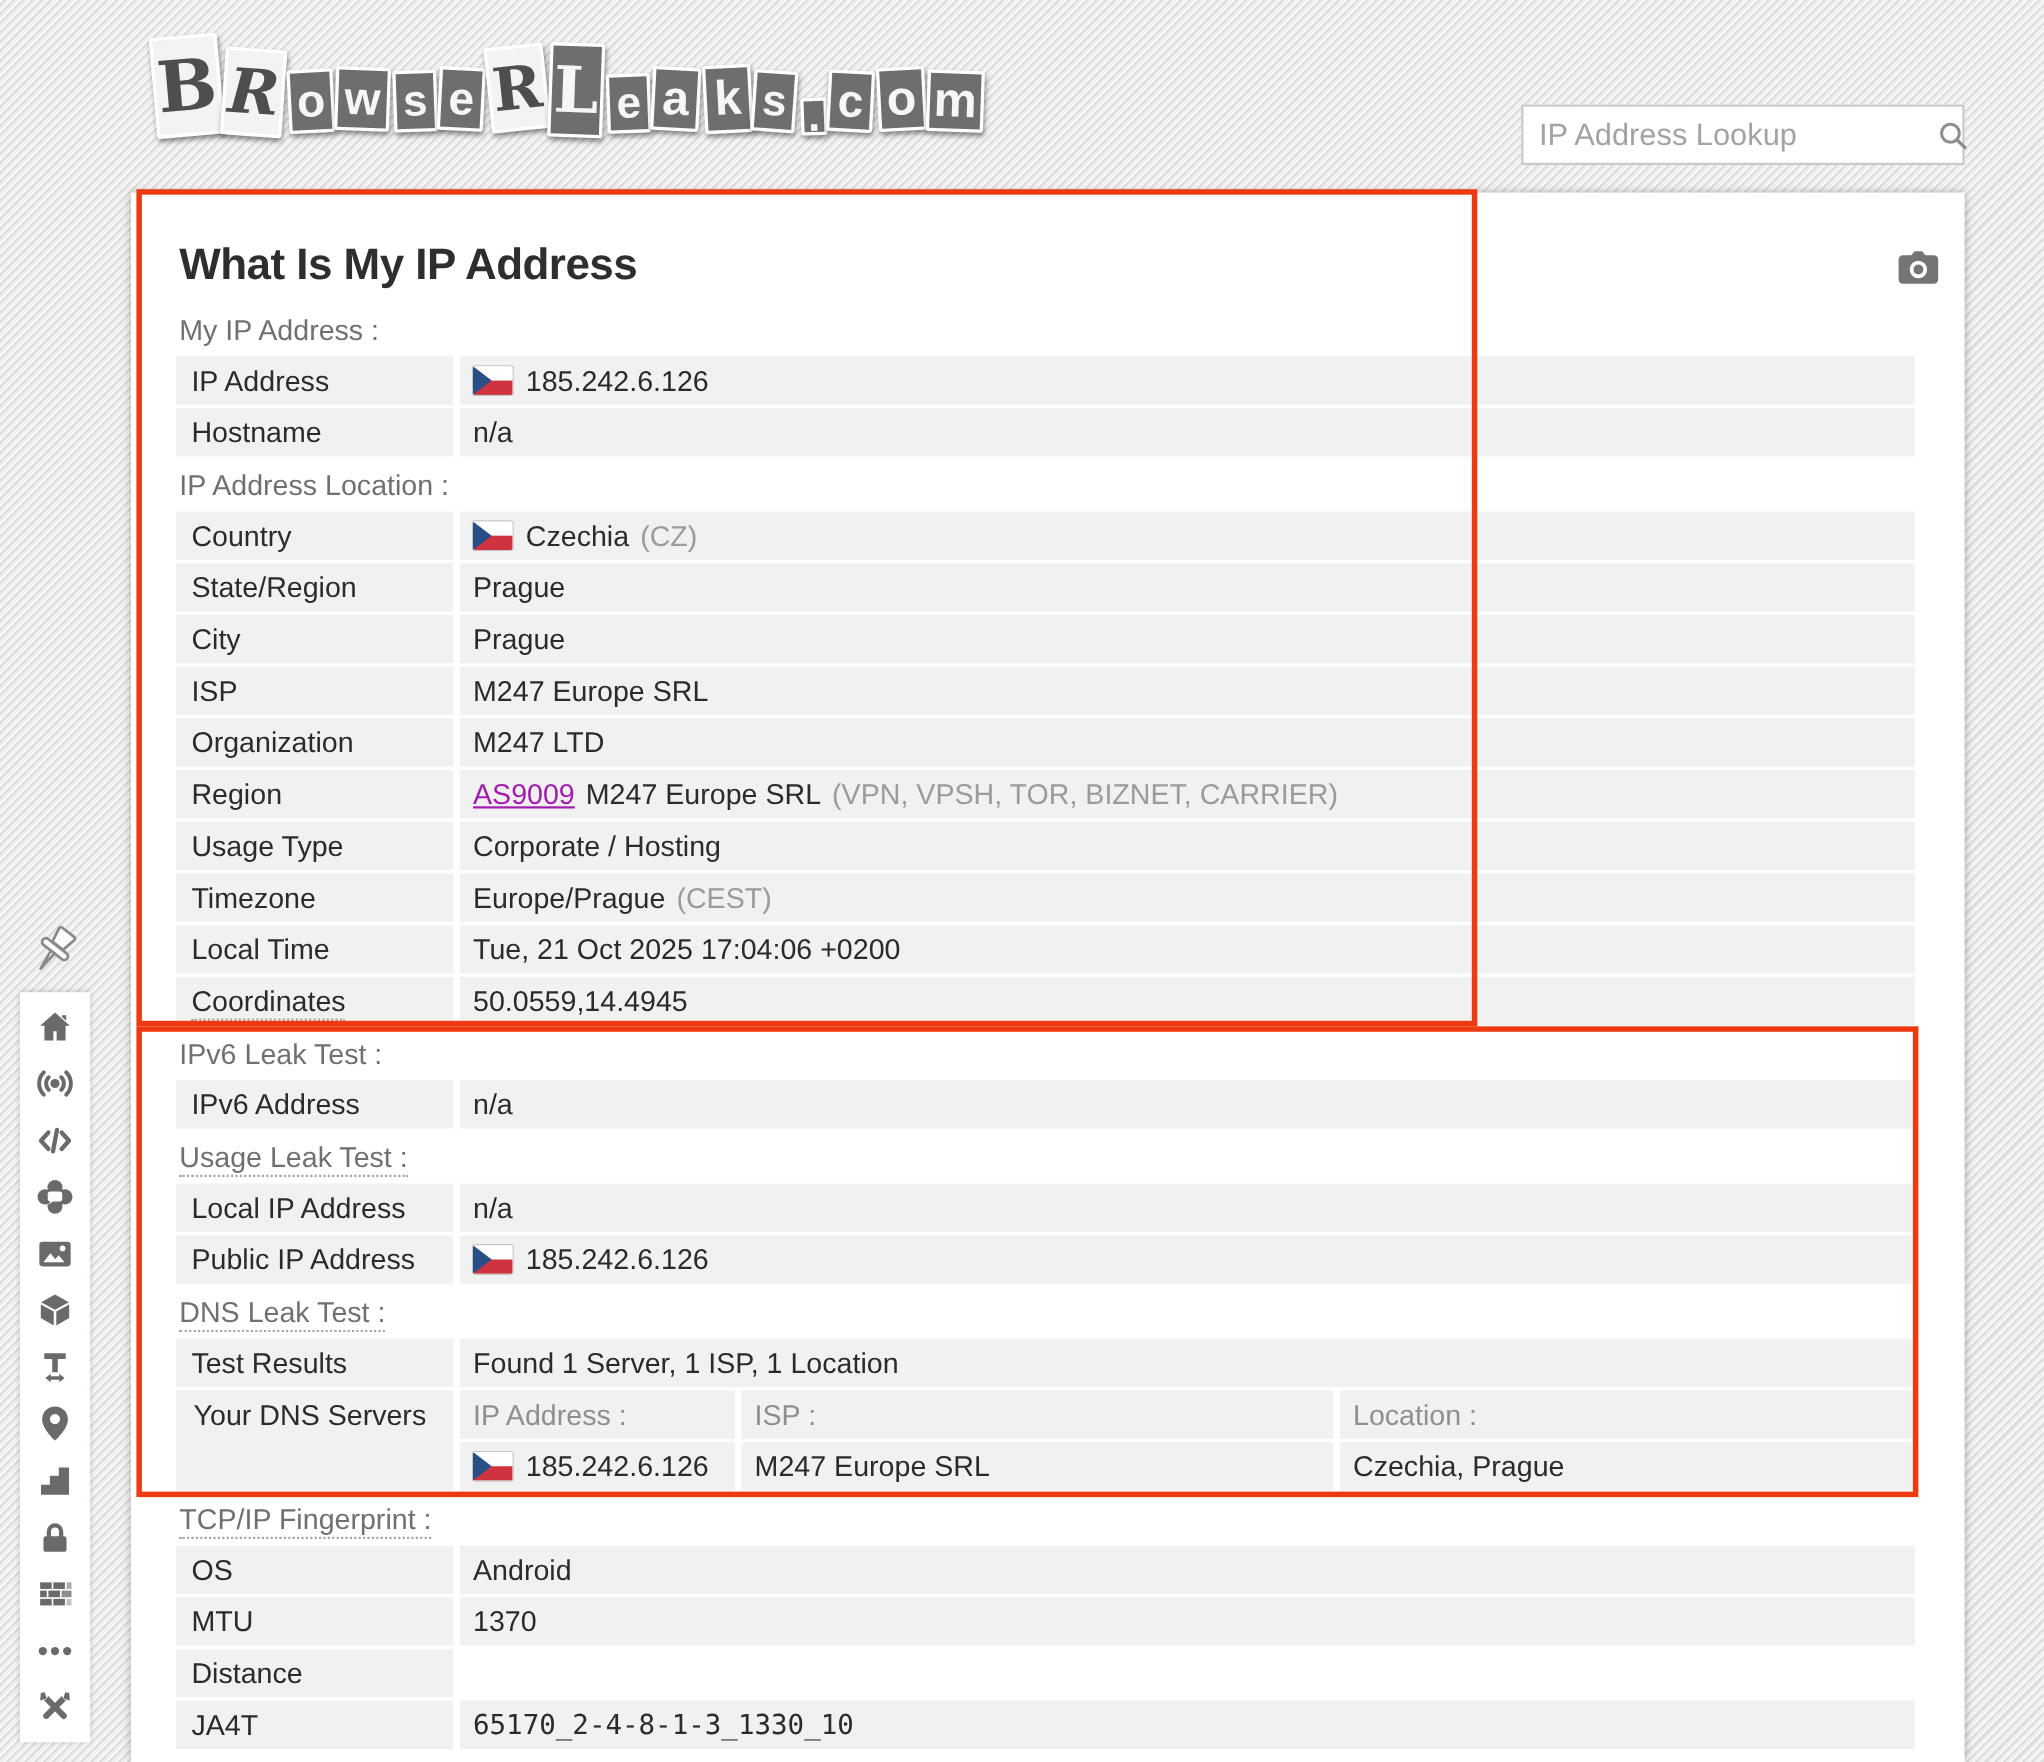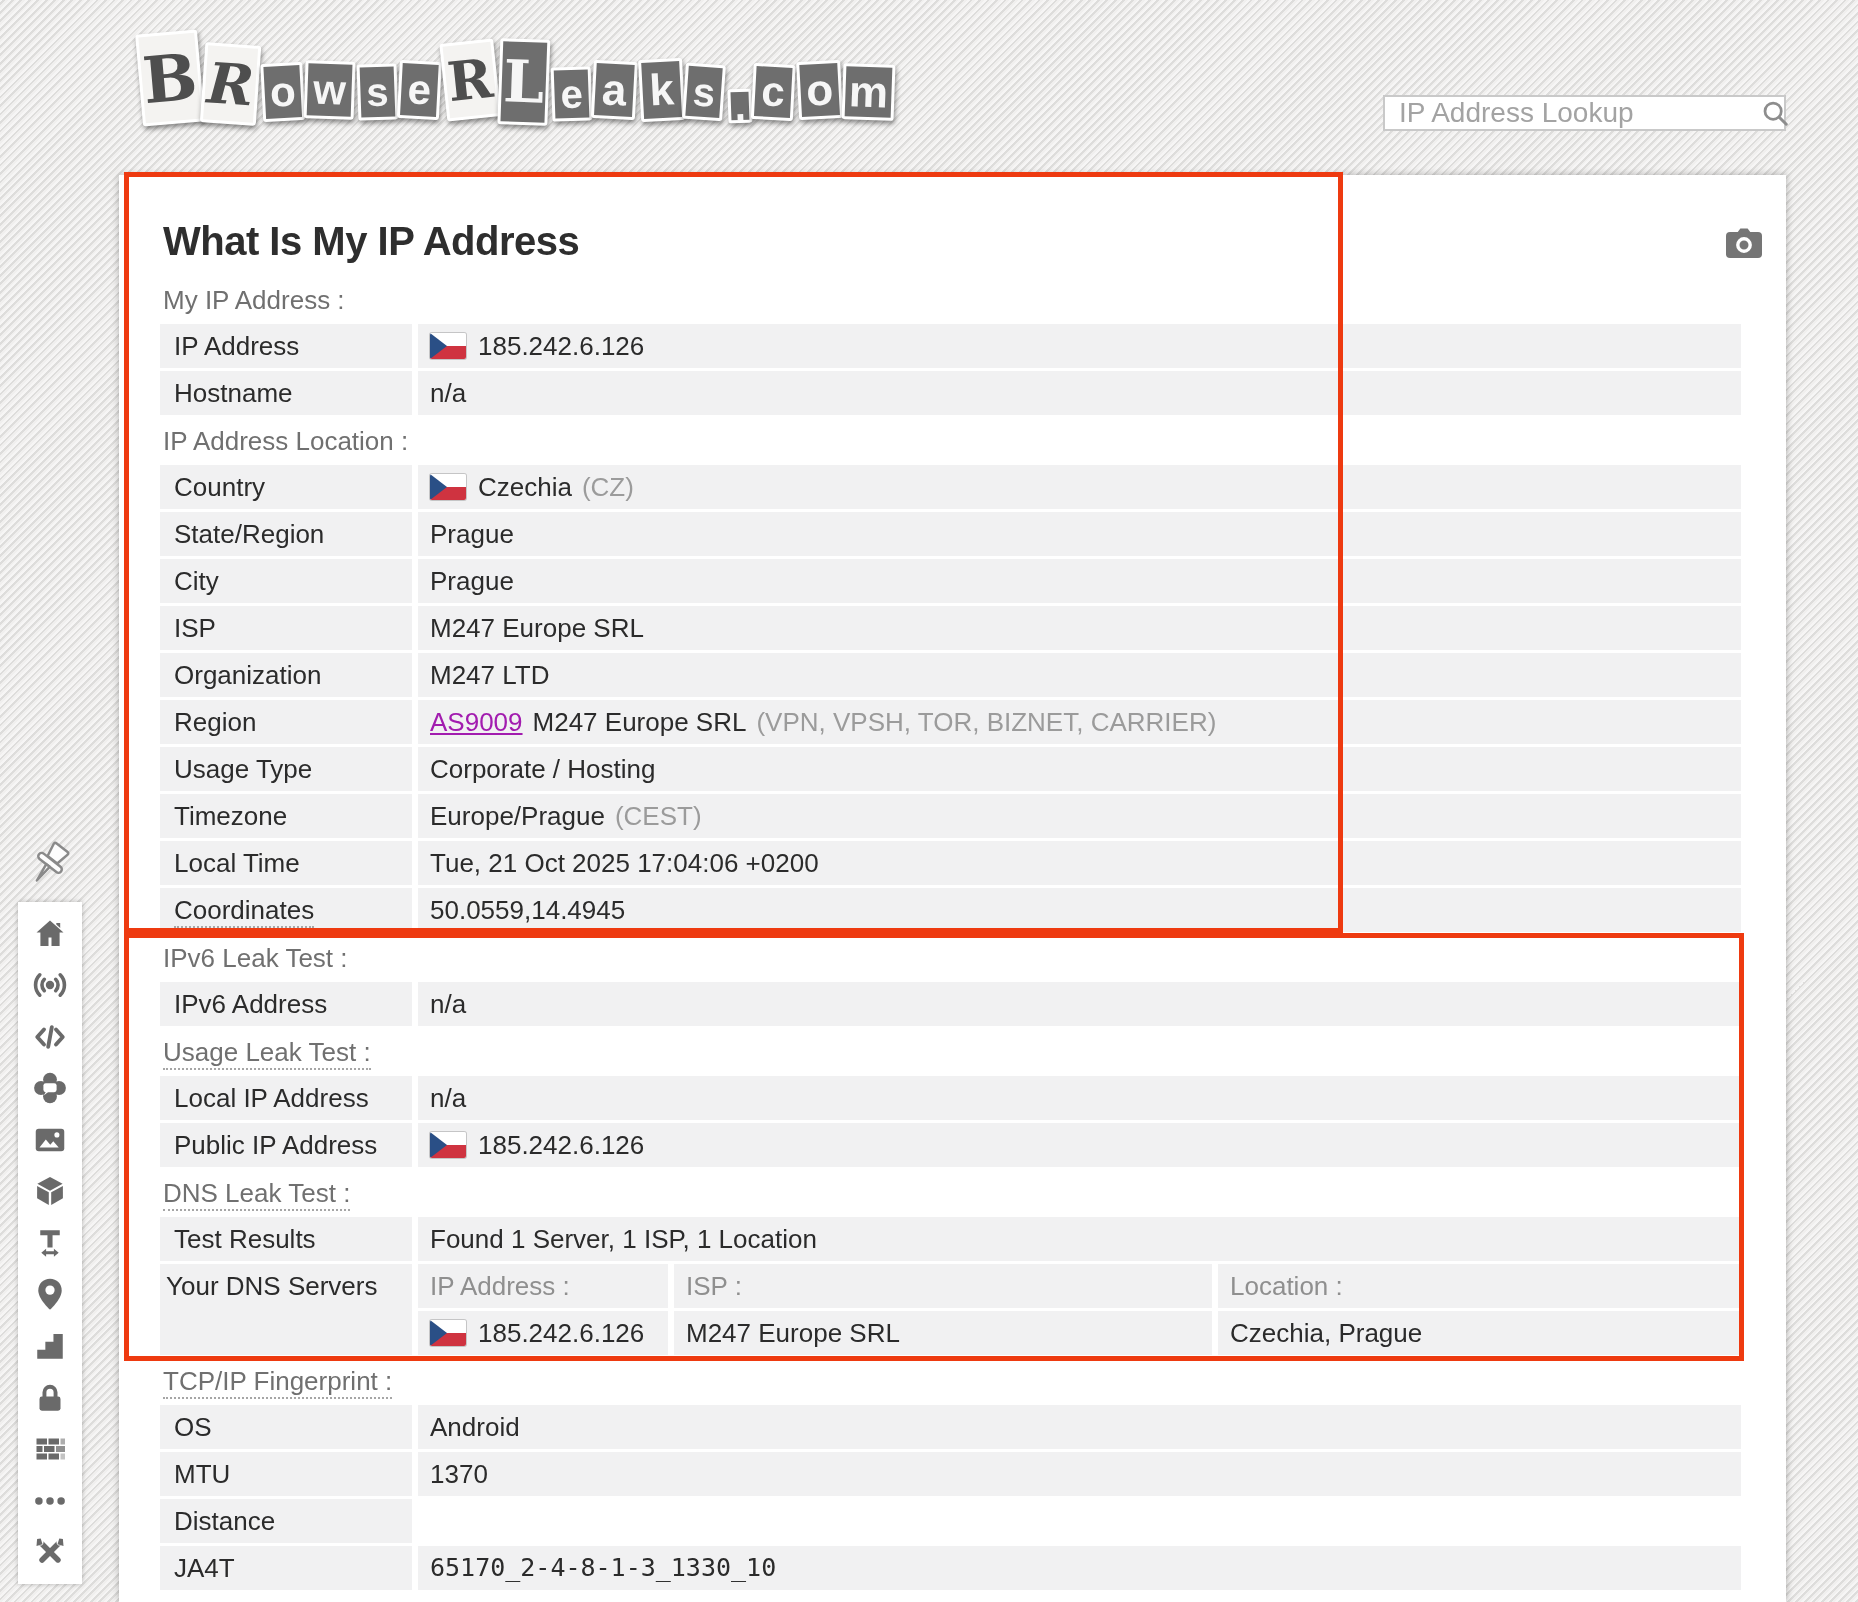--- a/index.html
+++ b/index.html
@@ -36,21 +36,21 @@
   .tile:nth-child(8){ width:50px; height:86px; font-size:58px; font-family:"DejaVu Serif",serif; transform:rotate(2deg) translateY(4px); }
   .tile:nth-child(9){ width:40px; height:54px; font-size:40px; transform:rotate(-2deg) translateY(16px); }
   .tile:nth-child(10){ width:44px; height:58px; font-size:44px; transform:rotate(3deg) translateY(12px); }
   .tile:nth-child(11){ width:44px; height:62px; font-size:44px; transform:rotate(-3deg) translateY(12px); }
   .tile:nth-child(12){ width:40px; height:56px; font-size:40px; transform:rotate(4deg) translateY(14px); }
   .tile:nth-child(13){ width:24px; height:34px; font-size:40px; transform:rotate(-2deg) translateY(28px); }
   .tile:nth-child(14){ width:42px; height:56px; font-size:42px; transform:rotate(3deg) translateY(14px); }
   .tile:nth-child(15){ width:44px; height:58px; font-size:44px; transform:rotate(-3deg) translateY(12px); }
   .tile:nth-child(16){ width:52px; height:56px; font-size:44px; transform:rotate(2deg) translateY(14px); }
 
-  .search-wrap { position:absolute; left:1383px; top:95px; width:403px; height:36px;
+  .search-wrap { position:absolute; left:1383px; top:95px; width:403px; height:55px;
     background:#fff; border:2px solid #c9c9c9; display:flex; align-items:center; }
   .search-input { flex:1; border:none; outline:none; font-size:28px; padding:0 0 0 14px;
     font-family:"Liberation Sans",sans-serif; color:#444; background:transparent; }
   .search-input::placeholder { color:#a3a3a3; }
   .search-btn { width:52px; height:100%; border:none; background:transparent; display:flex;
     align-items:center; justify-content:center; cursor:pointer; }
 
   
   .pin { position:absolute; left:20px; top:836px; width:58px; height:58px; cursor:pointer; }
   .sidebar { position:absolute; left:18px; top:902px; width:64px; height:682px;
@@ -76,21 +76,21 @@
   .val { flex:1; padding-left:12px; display:flex; align-items:center; }
   .note { color:#9b9b9b; margin-left:10px; }
   .val a { color:#a21caf; text-decoration:underline; margin-right:10px; cursor:pointer; }
   .mono { font-family:"DejaVu Sans Mono", monospace; font-size:25px; }
   .flag { width:36px; height:26px; margin-right:12px; flex:none; border-radius:2px;
     box-shadow:0 0 0 1px rgba(0,0,0,.18); }
 
   
   .dns-row { display:flex; margin-bottom:3px; }
   .dns-lab { width:252px; margin-right:6px; flex:none; background:#f1f1f2; height:91px;
-    font-size:26px; line-height:44px; padding-left:6px; }
+    font-size:26px; line-height:44px; padding-left:16px; }
   .dns-grid { flex:1; }
   .dns-line { display:flex; margin-bottom:3px; }
   .dns-line:last-child { margin-bottom:0; }
   .dns-cell { background:#f1f1f2; height:44px; line-height:44px; font-size:26px;
     padding-left:12px; display:flex; align-items:center; }
   .dns-head { color:#8f8f8f; }
   .c-ip { width:250px; margin-right:6px; flex:none; }
   .c-isp { width:538px; margin-right:6px; flex:none; }
   .c-loc { flex:1; }
 

